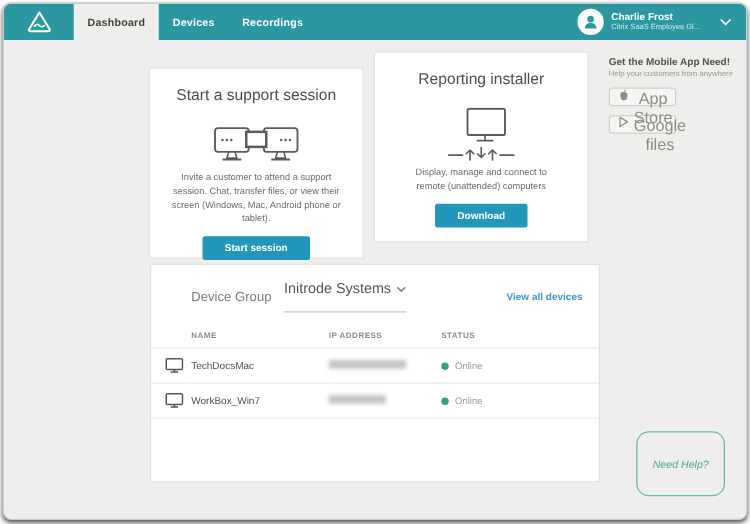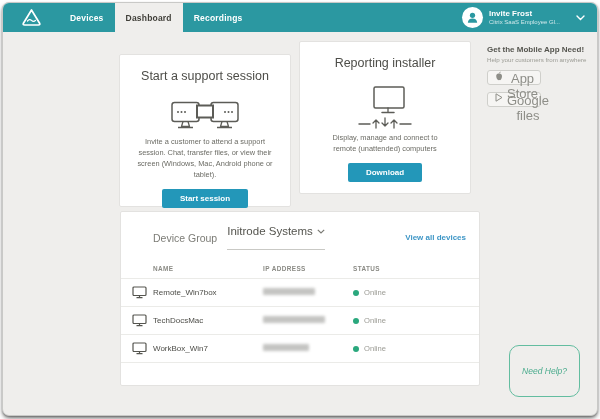--- a/index.html
+++ b/index.html
@@ -66,41 +66,41 @@
   <div class="navbar">
     <div class="logo-wrap">
       <span>
         <svg width="21" height="21" viewBox="0 0 21 21">
           <path d="M10.5 3 L18.6 16.2 Q19.5 18 17.3 18 L3.7 18 Q1.5 18 2.4 16.2 Z" fill="none" stroke="#ffffff" stroke-width="1.7" stroke-linejoin="round"></path>
           <path d="M6.5 14 Q8.5 11.4 10.5 13.4 T14.5 13.4" fill="none" stroke="#ffffff" stroke-width="1.3" stroke-linecap="round"></path>
         </svg>
       </span>
     </div>
     <div class="tabs">
+      <div class="tab active">
+          <span>Dashboard</span>
+        </div>
       <div class="tab">
           <span>Devices</span>
-        </div>
-      <div class="tab active">
-          <span>Dashboard</span>
         </div>
       <div class="tab">
           <span>Recordings</span>
         </div>
     </div>
     <div class="userbox">
       <div class="avatar">
         <span>
           <svg width="15" height="15" viewBox="0 0 24 24">
             <circle cx="12" cy="8.5" r="4.2" fill="#2b98a1"></circle>
             <path d="M4.5 20.5 c0-4.6 3.4-7 7.5-7 s7.5 2.4 7.5 7 z" fill="#2b98a1"></path>
           </svg>
         </span>
       </div>
       <div class="user-meta">
-        <span class="user-name">Invite Frost</span>
+        <span class="user-name">Charlie Frost</span>
         <span class="user-sub">Citrix SaaS Employee Gl...</span>
       </div>
       <span class="chev">
         <svg width="9" height="6" viewBox="0 0 9 6">
             <path d="M1 1 L4.5 4.5 L8 1" fill="none" stroke="#ffffff" stroke-width="1.4" stroke-linecap="round"></path>
           </svg>
       </span>
     </div>
   </div>
 
@@ -191,34 +191,20 @@
     <table class="devices">
       <thead>
         <tr>
           <th class="col-icon"></th>
           <th class="col-name">NAME</th>
           <th class="col-ip">IP ADDRESS</th>
           <th>STATUS</th>
         </tr>
       </thead>
       <tbody>
-        <tr class="device-row">
-          <td class="col-icon"><span><svg width="15" height="13" viewBox="0 0 15 13">
-                  <rect x="1" y="1" width="13" height="8.5" rx="1" fill="none" stroke="#55554f" stroke-width="1.2"></rect>
-                  <path d="M7.5 9.5 v1.6 M4.5 11.6 h6" stroke="#55554f" stroke-width="1.2" fill="none"></path>
-                </svg></span></td>
-          <td class="col-name">Remote_Win7box</td>
-          <td class="col-ip"><span class="ip-blur" style="width:52px"></span></td>
-          <td>
-              <span class="status-cell">
-                <span class="dot"></span>
-                <span>Online</span>
-              </span>
-            </td>
-        </tr>
         <tr class="device-row">
           <td class="col-icon"><span><svg width="15" height="13" viewBox="0 0 15 13">
                   <rect x="1" y="1" width="13" height="8.5" rx="1" fill="none" stroke="#55554f" stroke-width="1.2"></rect>
                   <path d="M7.5 9.5 v1.6 M4.5 11.6 h6" stroke="#55554f" stroke-width="1.2" fill="none"></path>
                 </svg></span></td>
           <td class="col-name">TechDocsMac</td>
           <td class="col-ip"><span class="ip-blur" style="width:62px"></span></td>
           <td>
               <span class="status-cell">
                 <span class="dot"></span>

